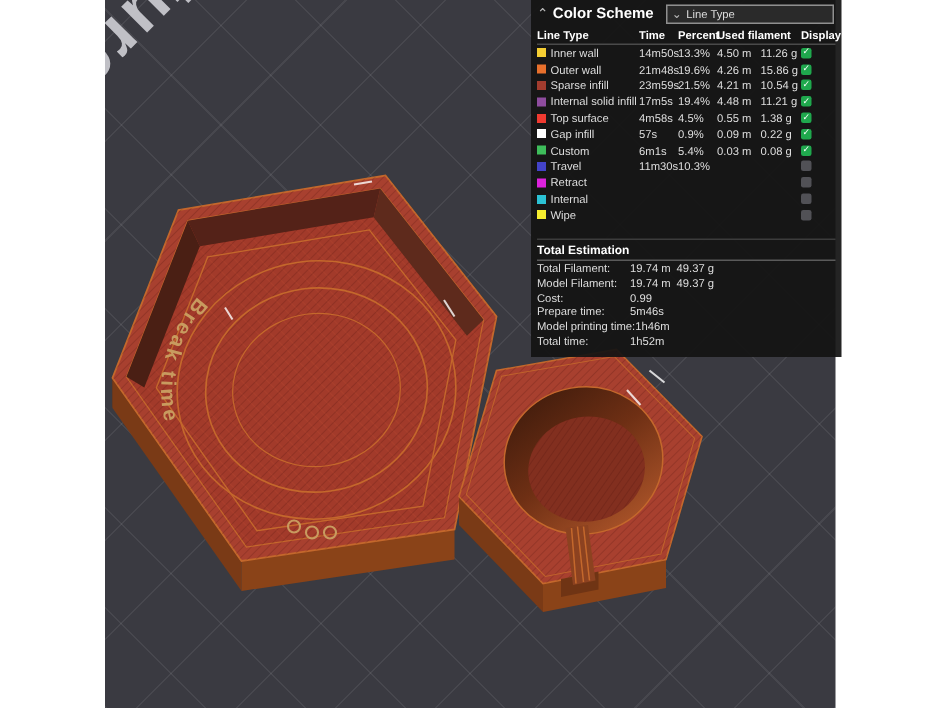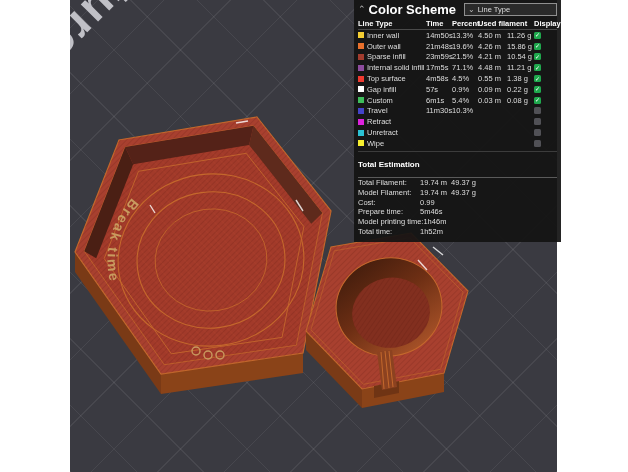--- a/index.html
+++ b/index.html
@@ -12,36 +12,36 @@
       repeating-linear-gradient(45deg, rgba(255,255,255,0.065) 0 1px, transparent 1px 47px),
       repeating-linear-gradient(-45deg, rgba(255,255,255,0.065) 0 1px, transparent 1px 47px);}
   #watermark{position:absolute;left:92px;top:-16px;transform-origin:0 0;transform:rotate(135deg);
     font-size:46px;font-weight:bold;letter-spacing:3px;color:#c8c8ce;opacity:.95;white-space:nowrap;}
   #scene-svg{position:absolute;left:0;top:0;}
   
   #panel{position:absolute;left:354px;top:0;width:207px;box-sizing:border-box;
     background:rgba(19,19,19,0.93);color:#dedede;padding:3px 4px 6px 4px;font-size:7.5px;}
   .panel-header{display:flex;align-items:center;height:13px;margin-bottom:2px;}
   .collapse{color:#bbb;font-size:9px;line-height:9px;margin-right:3px;cursor:pointer;}
-  .panel-title{font-weight:bold;color:#fff;font-size:13px;white-space:nowrap;}
+  .panel-title{font-weight:bold;color:#fff;font-size:10px;white-space:nowrap;}
   .dropdown{margin-left:8px;width:104px;height:11px;background:#2a2a2a;border:1px solid #8f8f8f;
     display:flex;align-items:center;gap:3px;padding:0 3px;color:#ddd;cursor:pointer;}
   .dropdown .caret{font-size:8px;line-height:8px;color:#bbb;}
   .tbl-head,.tbl-row{display:grid;grid-template-columns:68px 26px 26px 29px 27px 14px;
     align-items:center;height:10.8px;white-space:nowrap;}
   .tbl-head{font-weight:bold;color:#fff;border-bottom:1px solid #4a4a4a;height:11px;}
   .tbl-head .uf{grid-column:4 / span 2;}
   .lt-cell{display:flex;align-items:center;gap:3px;overflow:hidden;}
   .swatch{width:6px;height:6px;flex:0 0 6px;}
   .chk{width:7px;height:7px;border-radius:1.5px;display:flex;align-items:center;justify-content:center;
     font-size:6px;line-height:6px;color:#fff;cursor:pointer;}
   .chk.on{background:#1fa84d;}
   .chk.off{background:#515156;}
   .totals-title{font-weight:bold;color:#fff;font-size:8px;border-top:1px solid #3c3c3c;
-    border-bottom:1px solid #5a5a5a;padding:8px 0;margin-top:2px;}
+    border-bottom:1px solid #5a5a5a;padding:2px 0;margin-top:10px;}
   .tot-row{display:flex;align-items:center;height:9.2px;white-space:nowrap;margin-top:0.5px;}
   .tot-label{min-width:62px;}
   .tot-v1{min-width:31px;}
 </style>
 </head>
 <body>
 
 <div id="stage">
 
   <div id="viewport">
@@ -187,21 +187,21 @@
     <span class="ug">10.54 g</span>
     <span class="chk on">✓</span>
   </div>
 
   <div class="tbl-row">
     <span class="lt-cell">
       <span class="swatch" style="background: rgb(142, 76, 158);"></span>
       <span class="lbl">Internal solid infill</span>
     </span>
     <span class="time">17m5s</span>
-    <span class="pct">71.1%</span>
+    <span class="pct">19.4%</span>
     <span class="um">4.48 m</span>
     <span class="ug">11.21 g</span>
     <span class="chk on">✓</span>
   </div>
 
   <div class="tbl-row">
     <span class="lt-cell">
       <span class="swatch" style="background: rgb(240, 58, 48);"></span>
       <span class="lbl">Top surface</span>
     </span>
@@ -258,21 +258,21 @@
     <span class="time"></span>
     <span class="pct"></span>
     <span class="um"></span>
     <span class="ug"></span>
     <span class="chk off"></span>
   </div>
 
   <div class="tbl-row">
     <span class="lt-cell">
       <span class="swatch" style="background: rgb(43, 194, 212);"></span>
-      <span class="lbl">Unretract</span>
+      <span class="lbl">Internal</span>
     </span>
     <span class="time"></span>
     <span class="pct"></span>
     <span class="um"></span>
     <span class="ug"></span>
     <span class="chk off"></span>
   </div>
 
   <div class="tbl-row">
     <span class="lt-cell">

